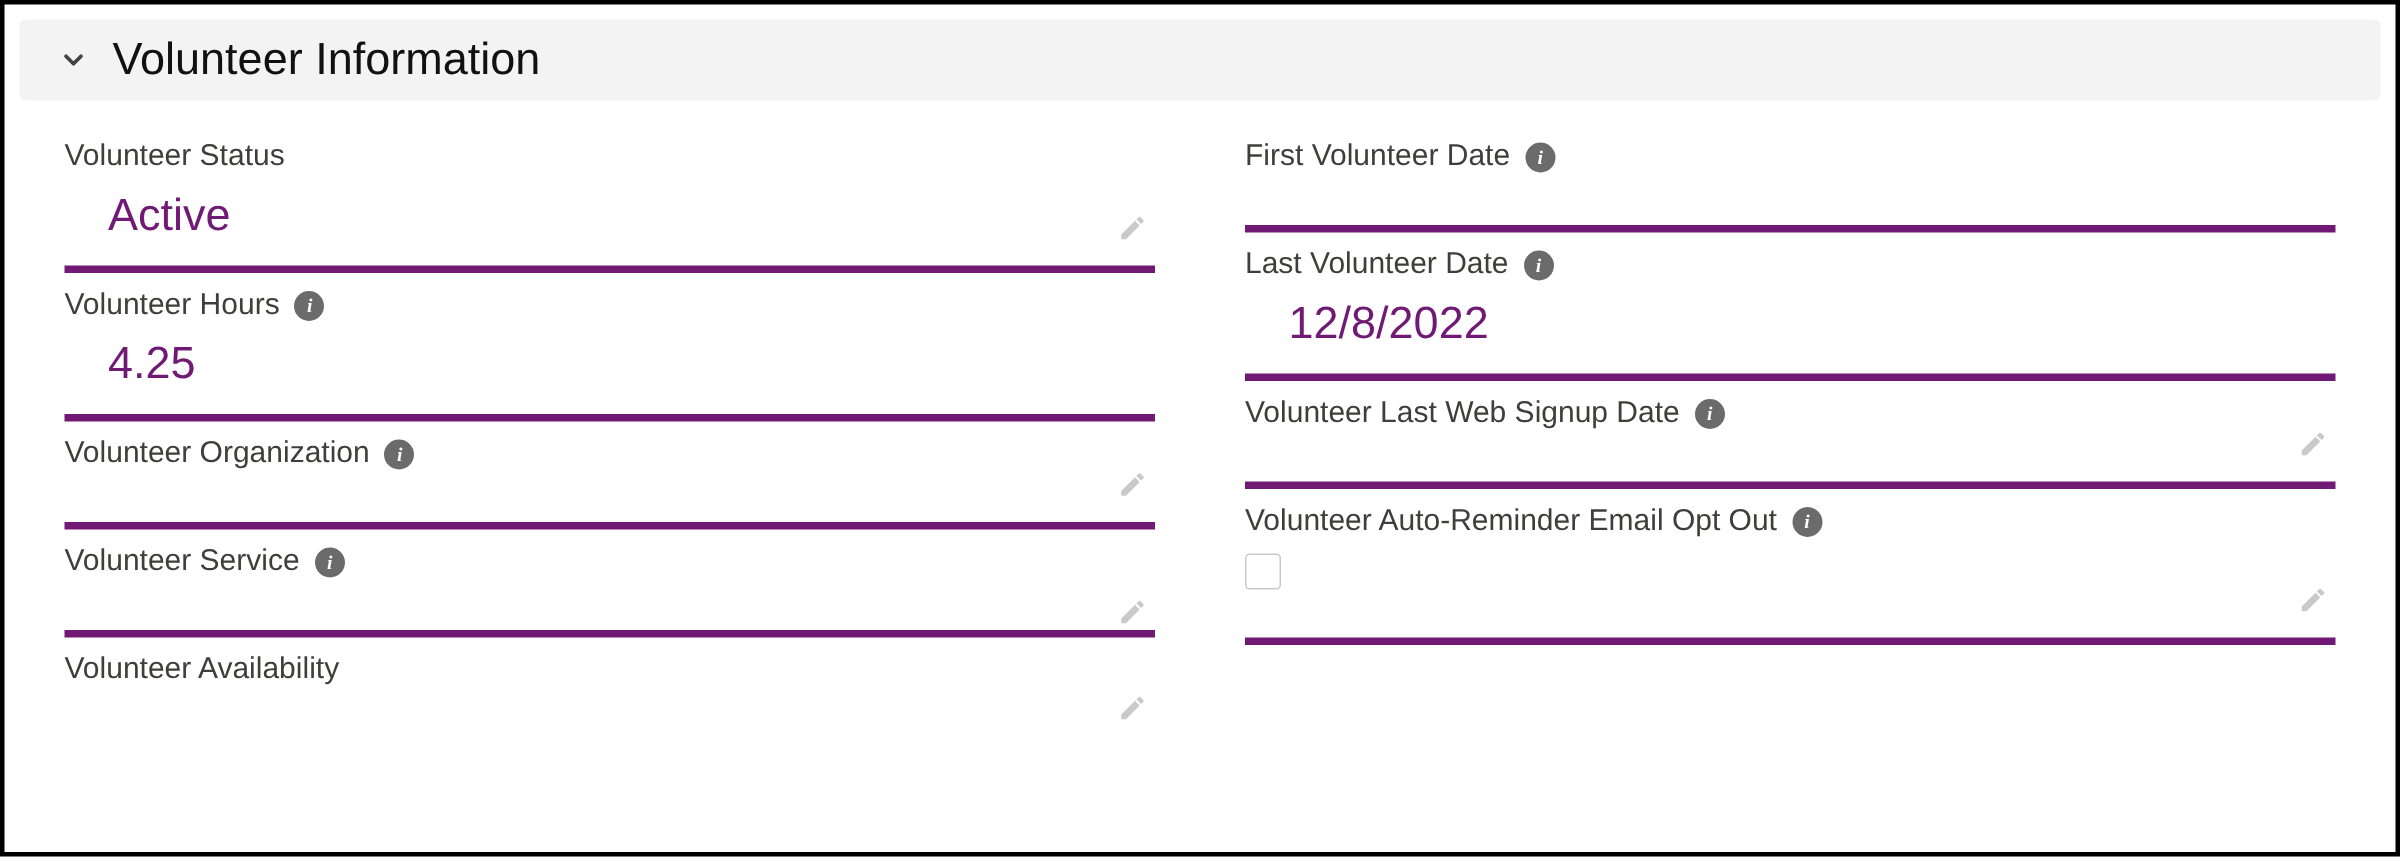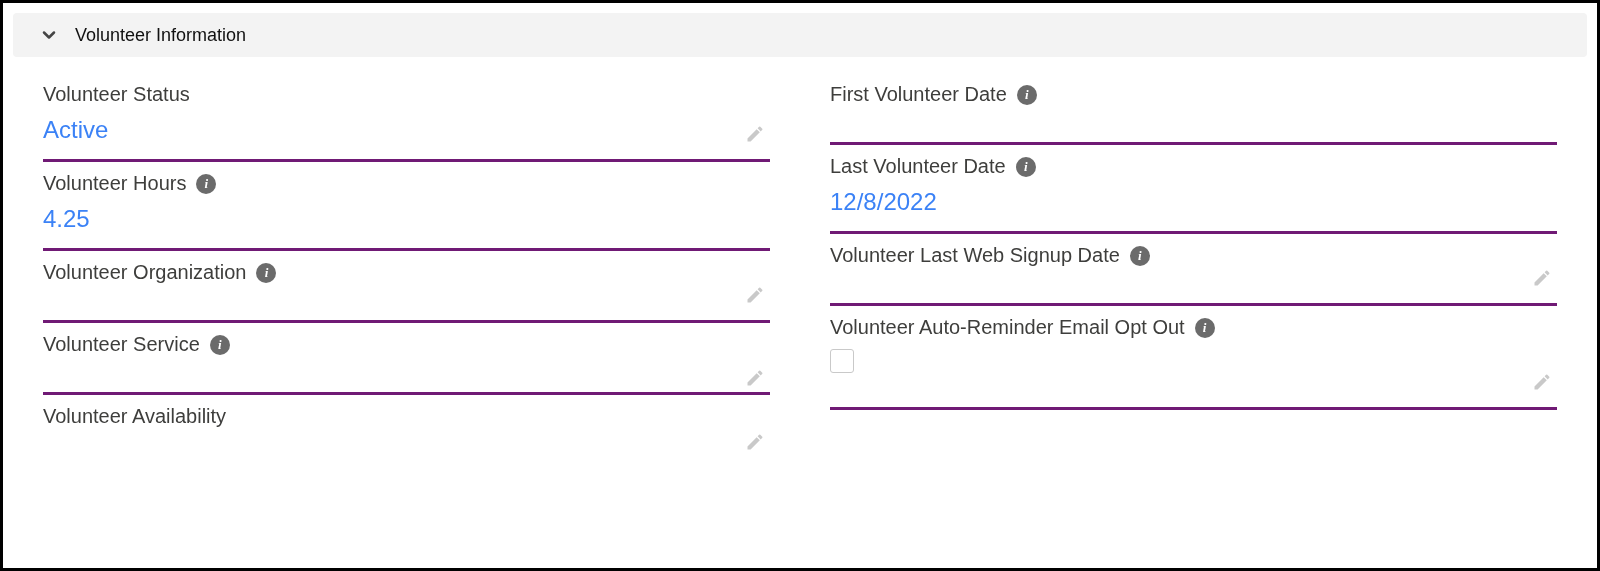--- a/index.html
+++ b/index.html
@@ -25,36 +25,36 @@
     .section-header .chevron {
       width: 24px;
       height: 24px;
       display: inline-flex;
       align-items: center;
       justify-content: center;
       margin-right: 14px;
       color: #444;
     }
     .section-title {
-      font-size: 18px;
+      font-size: 30px;
       font-weight: 400;
       color: #111;
     }
     .fields-grid {
       display: grid;
       grid-template-columns: 1fr 1fr;
       column-gap: 60px;
       padding: 16px 40px 0 40px;
       align-items: start;
     }
     .col-left { grid-column: 1; }
     .col-right { grid-column: 2; }
     .field {
       position: relative;
-      border-bottom: 3px solid #701a75;
+      border-bottom: 5px solid #701a75;
       padding: 10px 0 14px 0;
       min-height: 72px;
     }
     .field-label-row {
       display: flex;
       align-items: center;
       gap: 10px;
       margin-bottom: 8px;
     }
     .field-label {
@@ -70,24 +70,25 @@
       display: inline-flex;
       align-items: center;
       justify-content: center;
       font-size: 13px;
       font-weight: 700;
       font-style: italic;
       font-family: Georgia, serif;
       cursor: help;
     }
     .field-value {
-      font-size: 24px;
-      color: #3b82f6;
+      font-size: 30px;
+      color: #701a75;
       line-height: 1.3;
       padding-right: 48px;
+      margin-left: 29px;
     }
     .edit-icon {
       position: absolute;
       right: 4px;
       bottom: 14px;
       width: 22px;
       height: 22px;
       color: #c9c9c9;
       cursor: pointer;
       display: inline-flex;

